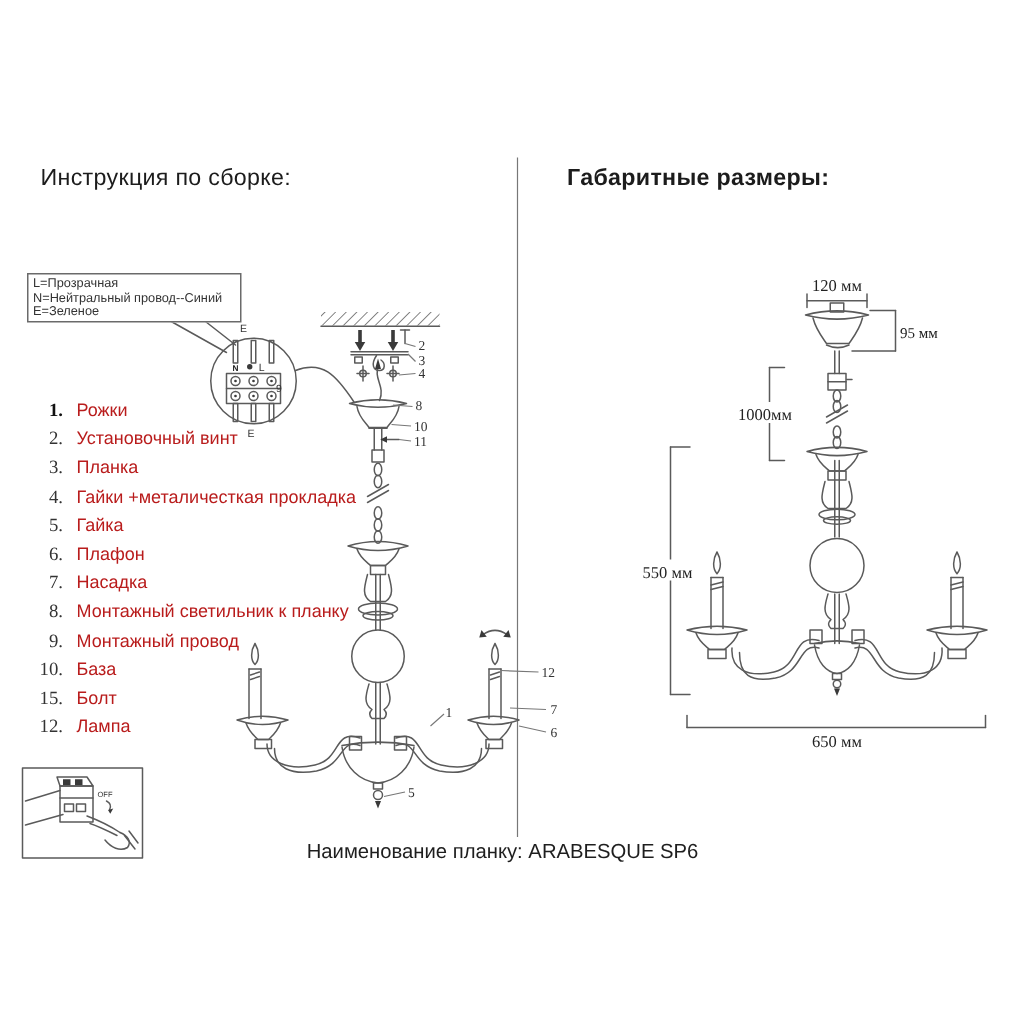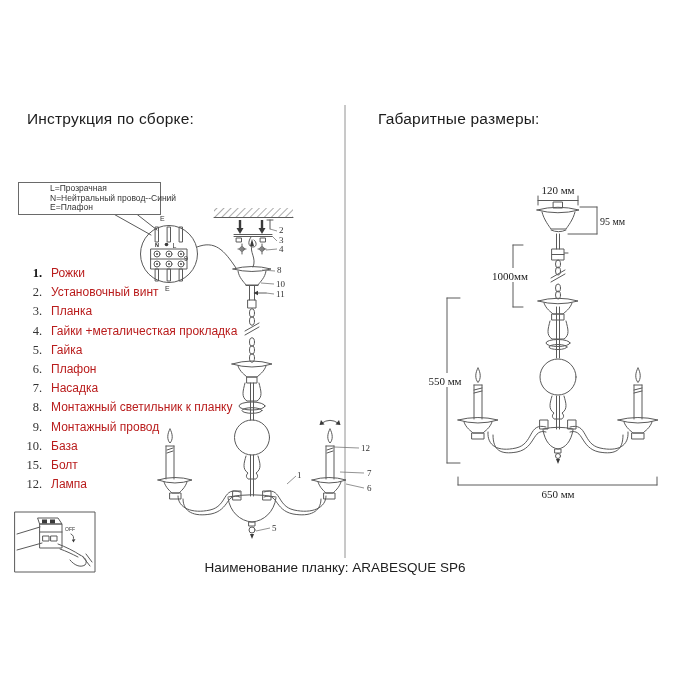--- a/index.html
+++ b/index.html
@@ -2,21 +2,21 @@
 <html><head>
 <meta charset="utf-8">
 <style>
   html,body{margin:0;padding:0;}
   body{width:690px;height:690px;background:#ffffff;position:relative;overflow:hidden;
        font-family:"Liberation Sans",sans-serif;color:#222;}
   .abs{position:absolute;}
   .title{font-size:15.5px;color:#1c1c1c;letter-spacing:.2px;}
   #legend-box{left:18px;top:182px;width:138px;height:30px;border:1px solid #6a6a6a;
       font-size:8.5px;line-height:9.6px;padding:1px 0 0 3px;color:#333;background:#fff;z-index:3;}
-  #legend-box div{white-space:nowrap;margin-left:28px;}
+  #legend-box div{white-space:nowrap;}
   ol.parts{left:16px;top:266px;margin:0;padding:0;list-style:none;font-size:12px;z-index:2;}
   ol.parts li{display:flex;align-items:baseline;height:19.2px;}
   ol.parts .n{width:26px;text-align:right;font-family:"Liberation Serif",serif;font-size:12.5px;color:#333;}
   ol.parts li:first-child .n{font-weight:bold;color:#111;}
   ol.parts .t{margin-left:9px;color:#b91c1c;}
   #footer{left:95px;top:560px;width:480px;text-align:center;font-size:13.5px;color:#1e1e1e;}
   svg{position:absolute;left:0;top:0;}
   svg *{vector-effect:non-scaling-stroke;}
   .ln{stroke:#5a5a5a;stroke-width:1;fill:none;stroke-linecap:round;stroke-linejoin:round;}
   .thin{stroke:#777;stroke-width:.8;fill:none;}
@@ -27,26 +27,26 @@
   .dim{font:11px "Liberation Serif",serif;fill:#222;}
   .dimS{font:10px "Liberation Serif",serif;fill:#222;}
   .cl{font:7px "Liberation Sans",sans-serif;fill:#333;}
   .clN{font:5.5px "Liberation Sans",sans-serif;font-weight:bold;fill:#222;}
   .off{font:5px "Liberation Sans",sans-serif;fill:#333;}
 </style>
 </head>
 <body>
 
 <div class="abs title" style="left:27px;top:110px;">Инструкция по сборке:</div>
-<div class="abs title" style="left:378px;top:110px;">Габаритные размеры:</div>
+<div class="abs title" style="left:378px;top:110px;font-weight:bold;">Габаритные размеры:</div>
 
 <div class="abs" id="legend-box">
   <div>L=Прозрачная</div>
   <div>N=Нейтральный провод--Синий</div>
-  <div>E=Плафон</div>
+  <div>E=Зеленое</div>
 </div>
 
 <ol class="abs parts">
   <li>
       <span class="n">1.</span>
       <span class="t">Рожки</span>
     </li>
   <li>
       <span class="n">2.</span>
       <span class="t">Установочный винт</span>

